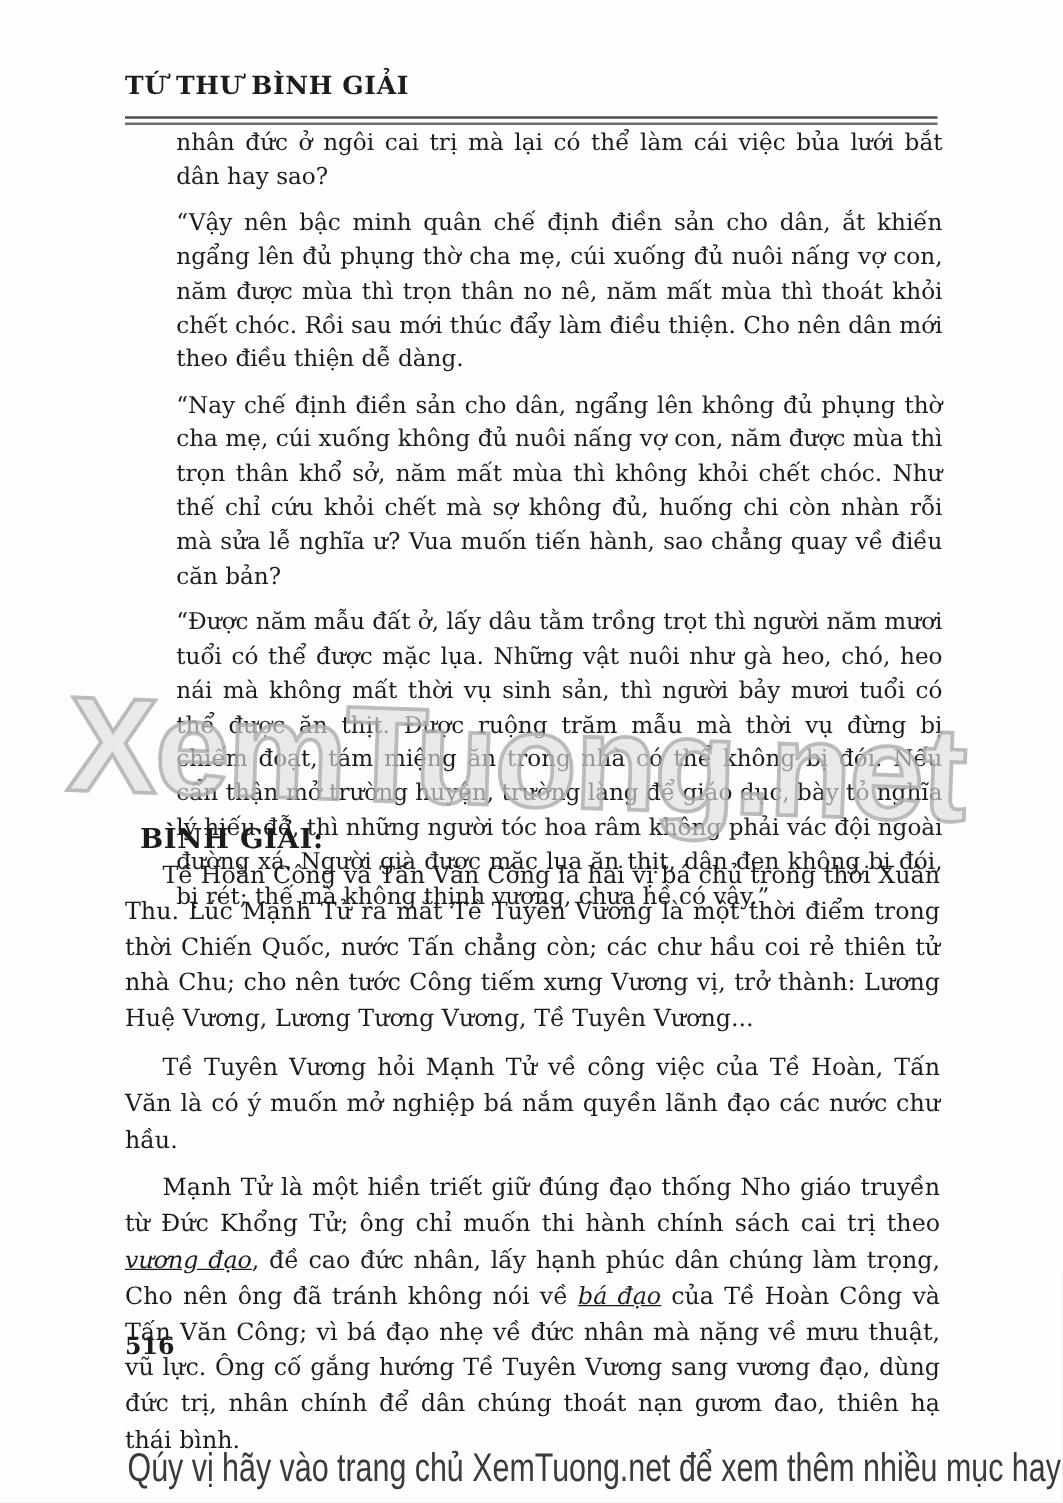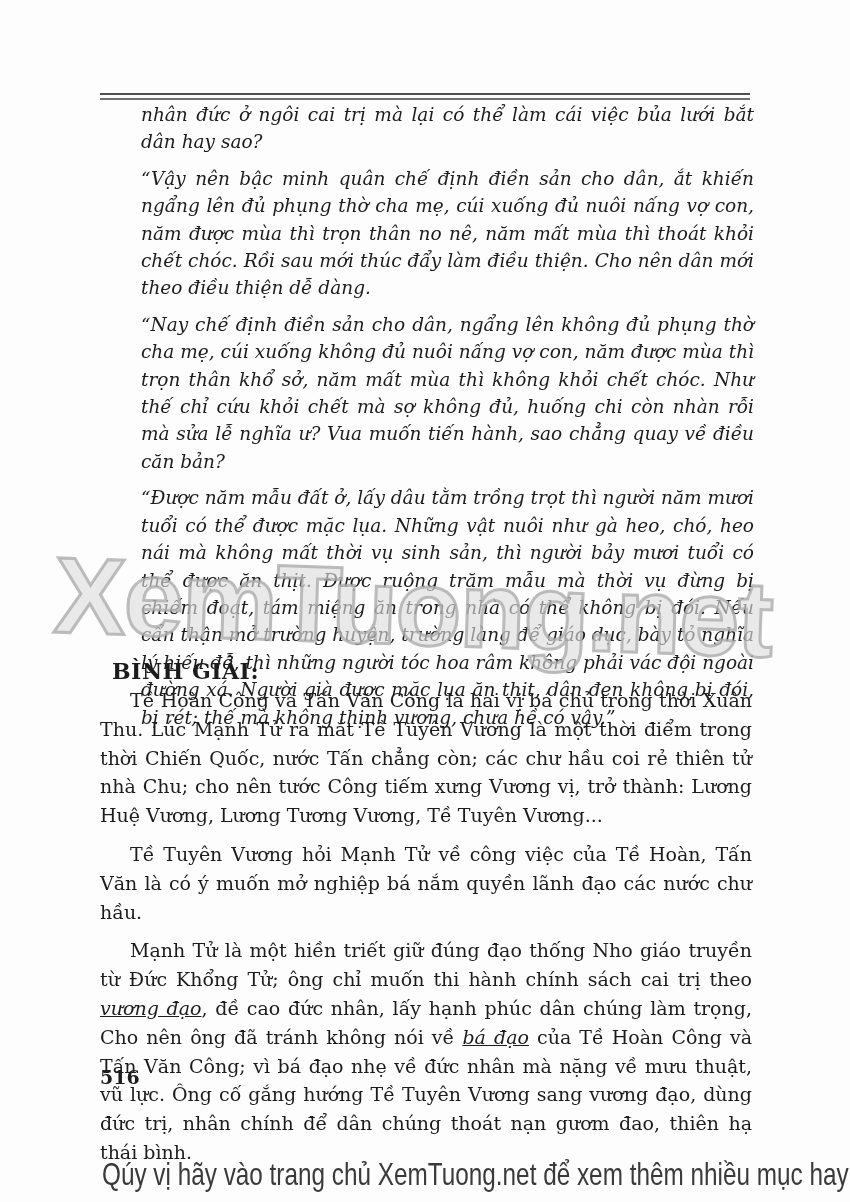--- a/index.html
+++ b/index.html
@@ -15,21 +15,21 @@
   .running-head {
     position:absolute; left:100px; top:56px;
     font-size:20px; font-weight:bold; letter-spacing:0.5px;
   }
   .header-rule {
     position:absolute; left:100px; top:93px; width:650px; height:3px;
     border-top:2px solid #4f4f4f; border-bottom:2px solid #6f6f6f;
   }
   .quote-block {
     position:absolute; left:141px; top:101px; width:613px;
-    font-style:italic; font-size:18.5px; line-height:27.4px;
+    font-size:18.5px; line-height:27.4px;
     text-align:justify;
   }
   .quote-block p { margin:0 0 9px 0; }
   .section-heading {
     position:absolute; left:100px; top:646px; margin:12px;
     font-size:22px; font-weight:bold; letter-spacing:0.5px;
   }
   .body-block {
     position:absolute; left:100px; top:686px; width:652px;
     font-size:19px; line-height:28.8px; text-align:justify;
@@ -58,20 +58,21 @@
     font-size:32px; font-weight:500; color:#3a3a3a;
     white-space:nowrap;
     transform:scaleX(0.76); transform-origin:center;
   }
 </style>
 </head>
 <body>
 
 <div class="page">
 
+  <div class="running-head">TỨ THƯ BÌNH GIẢI</div>
 
   <div class="header-rule"></div>
 
   <div class="quote-block">
       <p>nhân đức ở ngôi cai trị mà lại có thể làm cái việc bủa lưới bắt dân hay sao?</p>
       <p>“Vậy nên bậc minh quân chế định điền sản cho dân, ắt khiến ngẩng lên đủ phụng thờ cha mẹ, cúi xuống đủ nuôi nấng vợ con, năm được mùa thì trọn thân no nê, năm mất mùa thì thoát khỏi chết chóc. Rồi sau mới thúc đẩy làm điều thiện. Cho nên dân mới theo điều thiện dễ dàng.</p>
       <p>“Nay chế định điền sản cho dân, ngẩng lên không đủ phụng thờ cha mẹ, cúi xuống không đủ nuôi nấng vợ con, năm được mùa thì trọn thân khổ sở, năm mất mùa thì không khỏi chết chóc. Như thế chỉ cứu khỏi chết mà sợ không đủ, huống chi còn nhàn rỗi mà sửa lễ nghĩa ư? Vua muốn tiến hành, sao chẳng quay về điều căn bản?</p>
       <p>“Được năm mẫu đất ở, lấy dâu tằm trồng trọt thì người năm mươi tuổi có thể được mặc lụa. Những vật nuôi như gà heo, chó, heo nái mà không mất thời vụ sinh sản, thì người bảy mươi tuổi có thể được ăn thịt. Được ruộng trăm mẫu mà thời vụ đừng bị chiếm đoạt, tám miệng ăn trong nhà có thể không bị đói. Nếu cẩn thận mở trường huyện, trường làng để giáo dục, bày tỏ nghĩa lý hiếu đễ, thì những người tóc hoa râm không phải vác đội ngoài đường xá. Người già được mặc lụa ăn thịt, dân đen không bị đói, bị rét; thế mà không thịnh vượng, chưa hề có vậy.”</p>
     </div>
 

